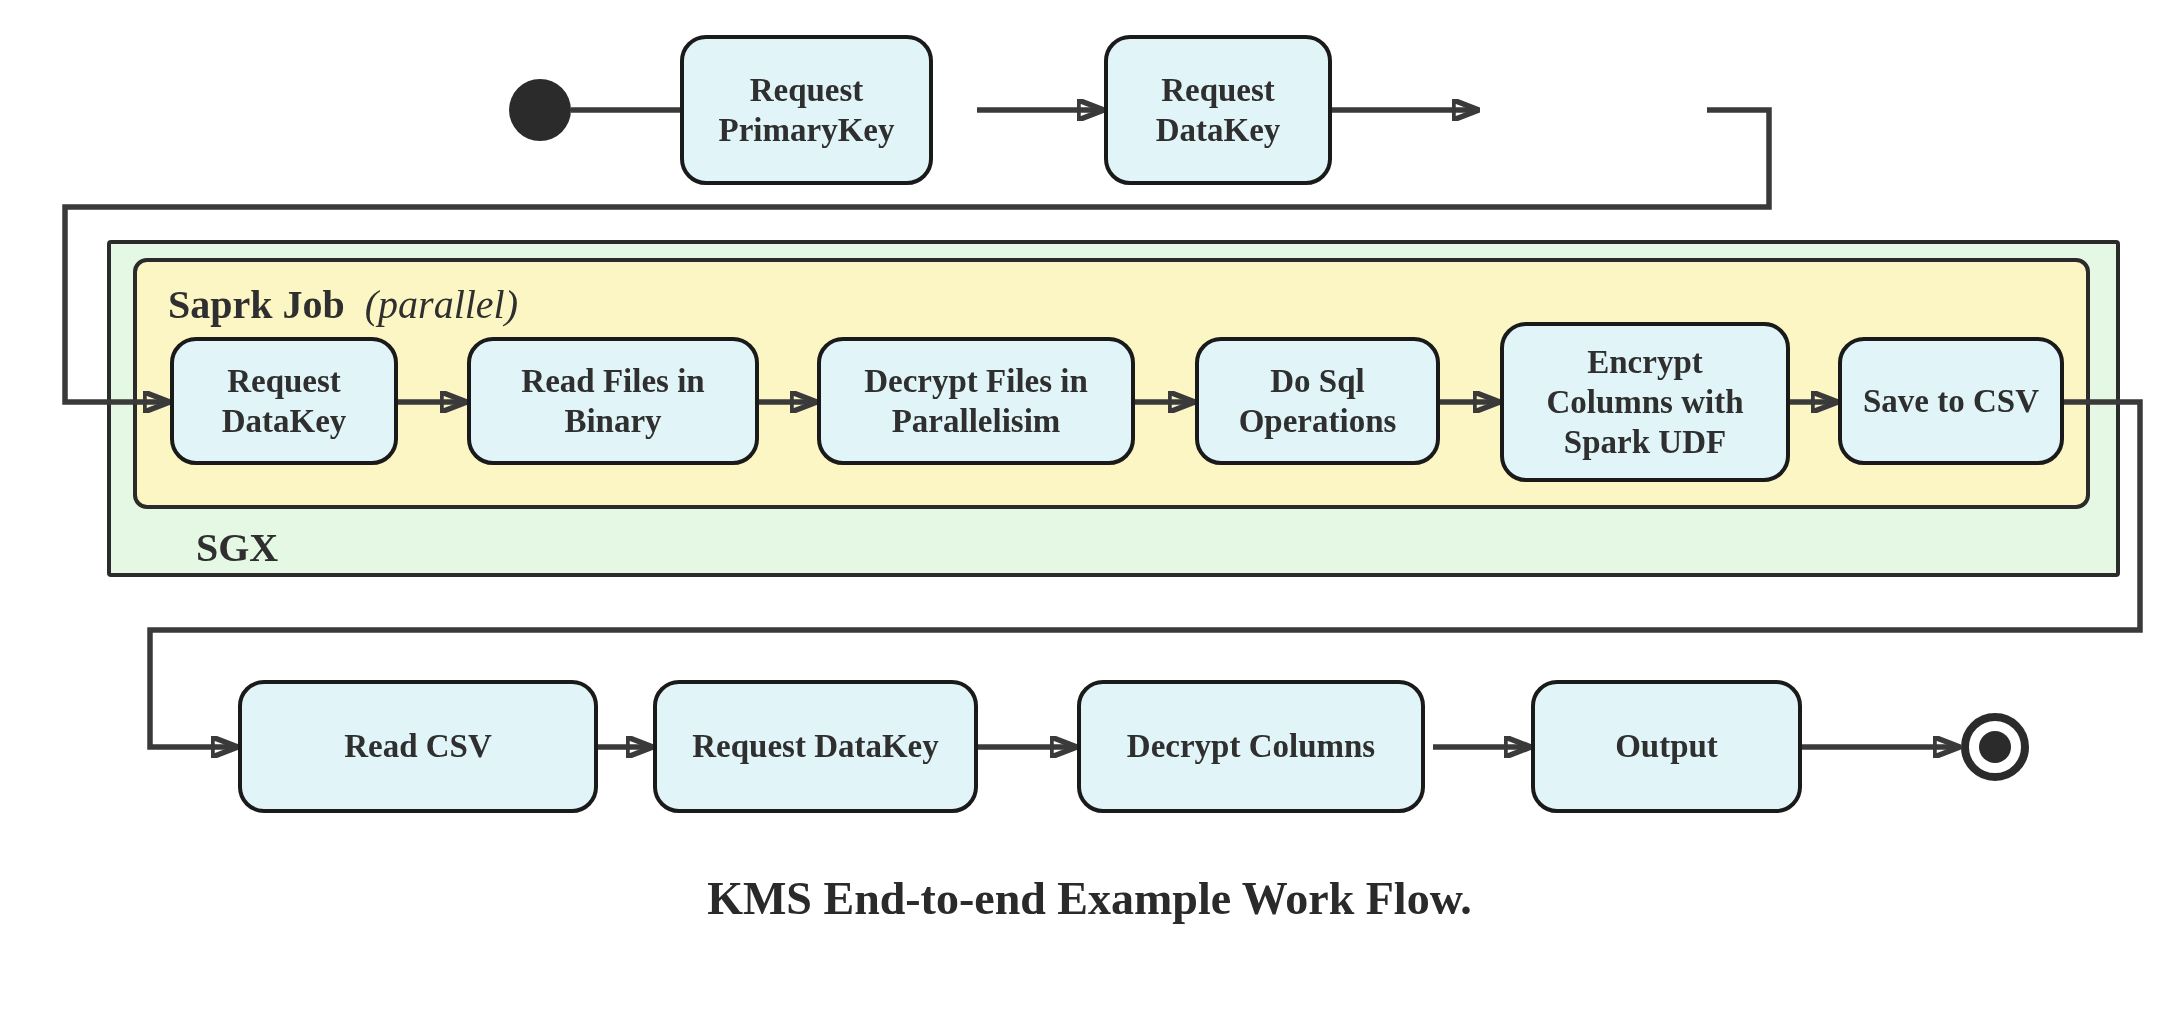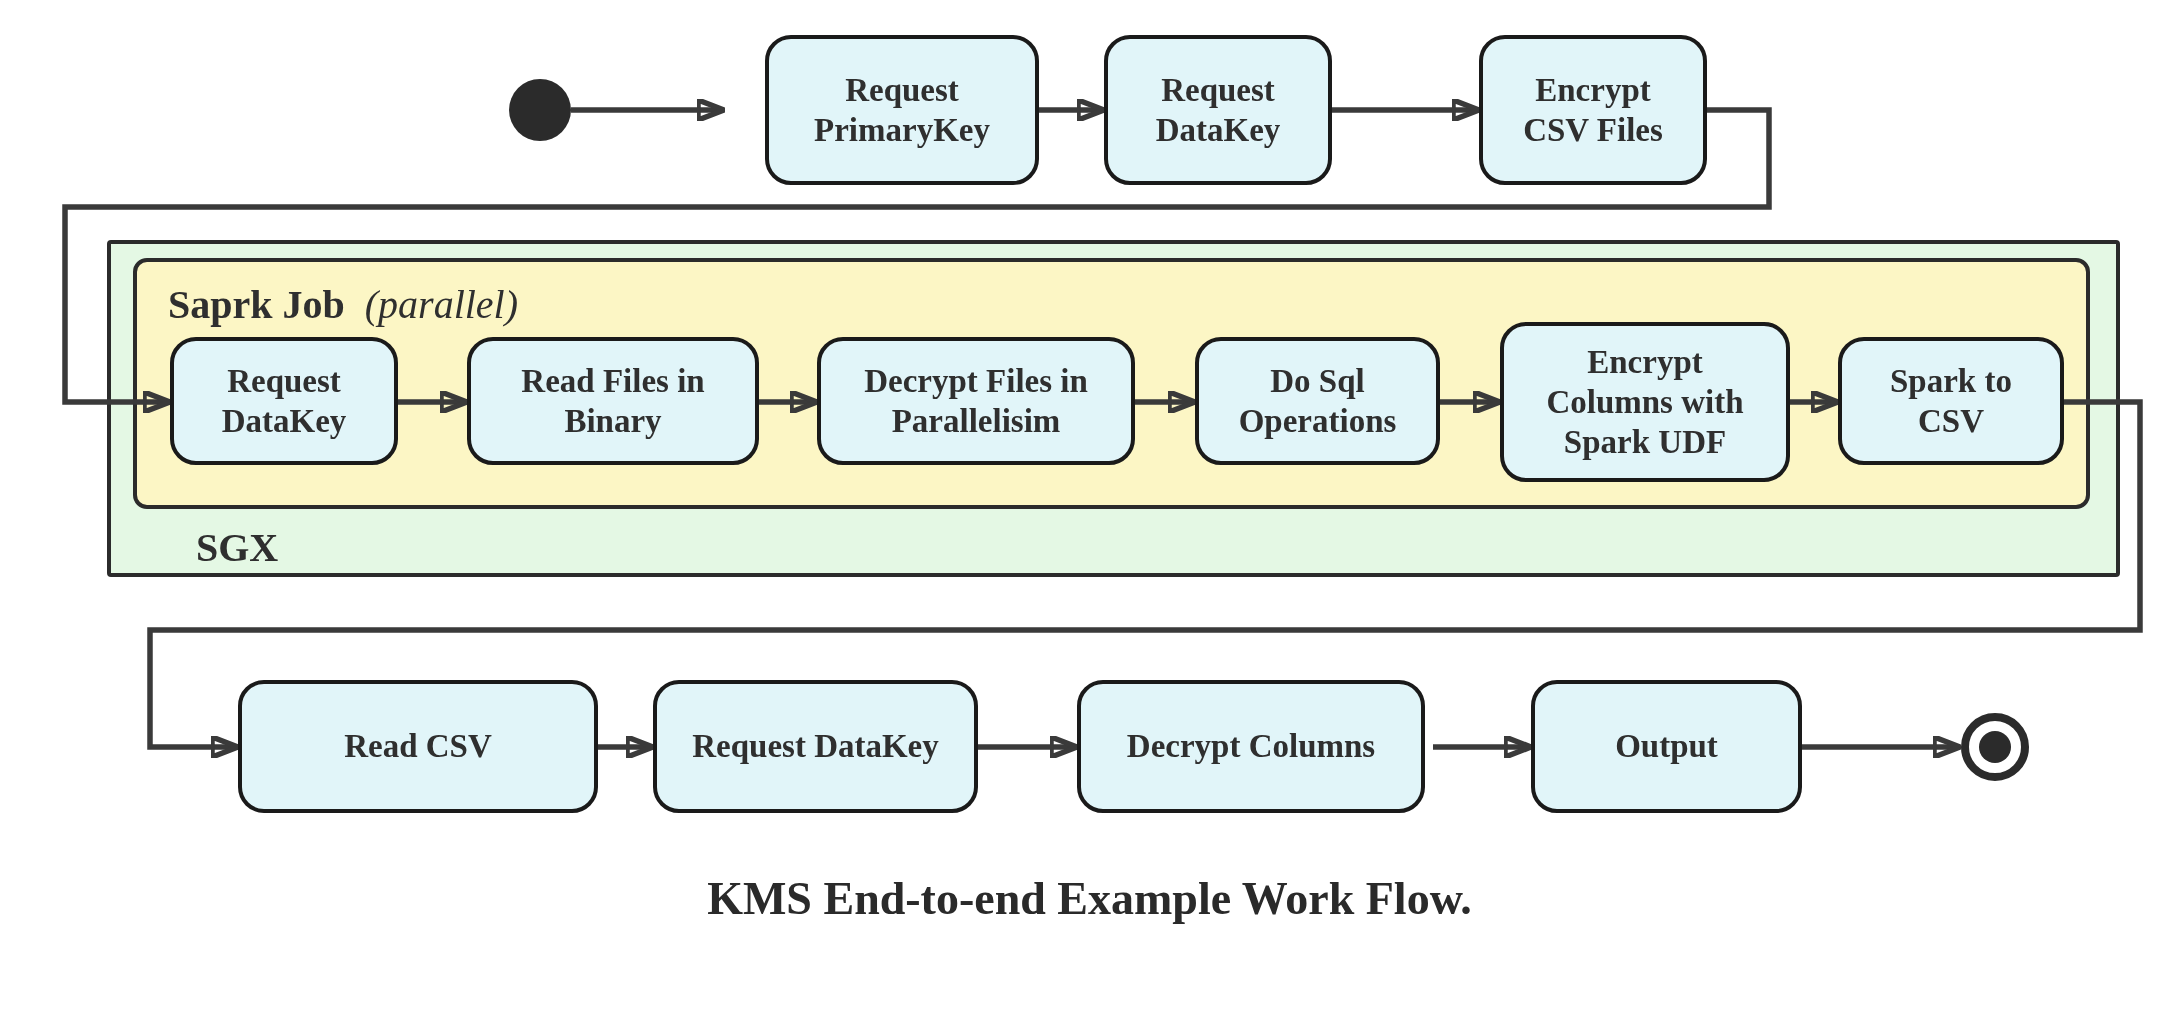--- a/index.html
+++ b/index.html
@@ -95,30 +95,29 @@
     <path d="M 978 747 L 1075 747" marker-end="url(#arrow)"></path>
     <path d="M 1433 747 L 1529 747" marker-end="url(#arrow)"></path>
     <path d="M 1802 747 L 1958 747" marker-end="url(#arrow)"></path>
   </svg>
 
   <div id="start-node"></div>
   <div id="end-node">
     <div id="end-node-dot"></div>
   </div>
 
-  <div class="node" style="left:765px;top:35px;width:274px;height:150px;font-family:Liberation Serif, serif;">Request PrimaryKey</div>
+  <div class="node" style="left:680px;top:35px;width:253px;height:150px;font-family:Liberation Serif, serif;">Request PrimaryKey</div>
   <div class="node" style="left:1104px;top:35px;width:228px;height:150px;">Request DataKey</div>
-  <div class="node" style="left:1479px;top:35px;width:228px;height:150px;">Encrypt CSV Files</div>
 
   <div class="node" style="left:170px;top:337px;width:228px;height:128px;">Request DataKey</div>
   <div class="node" style="left:467px;top:337px;width:292px;height:128px;">Read Files in Binary</div>
   <div class="node" style="left:817px;top:337px;width:318px;height:128px;">Decrypt Files in Parallelisim</div>
   <div class="node" style="left:1195px;top:337px;width:245px;height:128px;">Do Sql Operations</div>
   <div class="node" style="left:1500px;top:322px;width:290px;height:160px;padding:0 40px;">Encrypt Columns with Spark UDF</div>
-  <div class="node" style="left:1838px;top:337px;width:226px;height:128px;">Spark to CSV</div>
+  <div class="node" style="left:1838px;top:337px;width:226px;height:128px;">Save to CSV</div>
 
   <div class="node" style="left:238px;top:680px;width:360px;height:133px;">Read CSV</div>
   <div class="node" style="left:653px;top:680px;width:325px;height:133px;">Request DataKey</div>
   <div class="node" style="left:1077px;top:680px;width:348px;height:133px;">Decrypt Columns</div>
   <div class="node" style="left:1531px;top:680px;width:271px;height:133px;">Output</div>
 
   <div id="caption">KMS End-to-end Example Work Flow.</div>
 
 </div>
 

